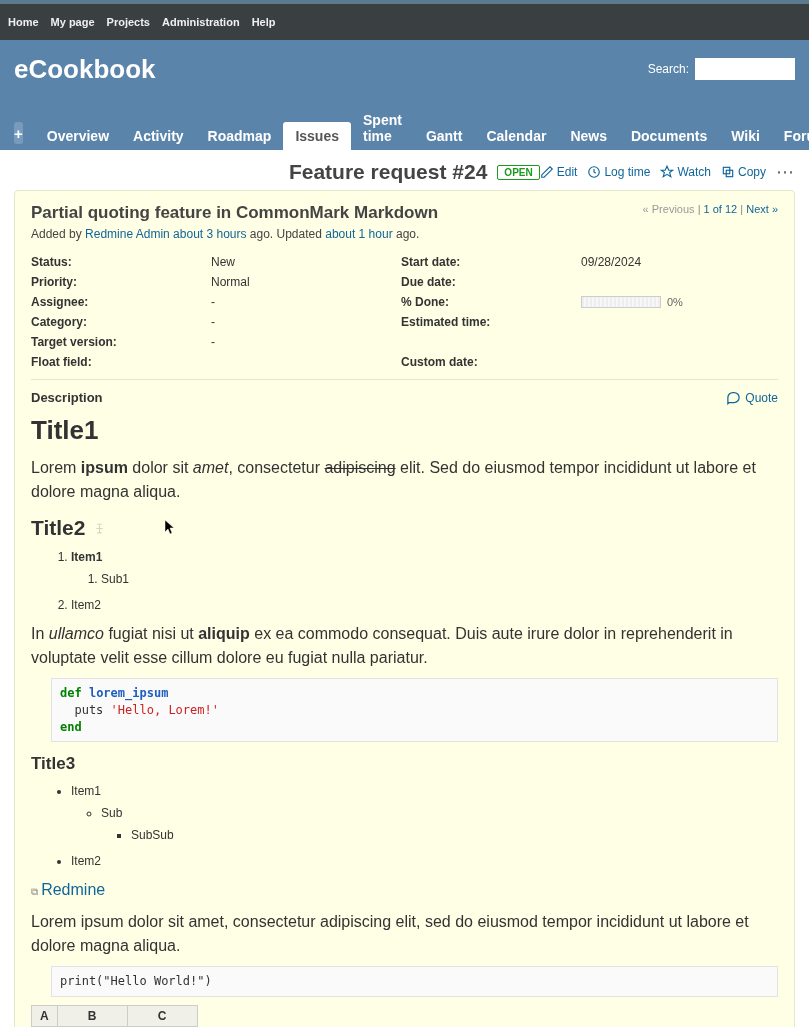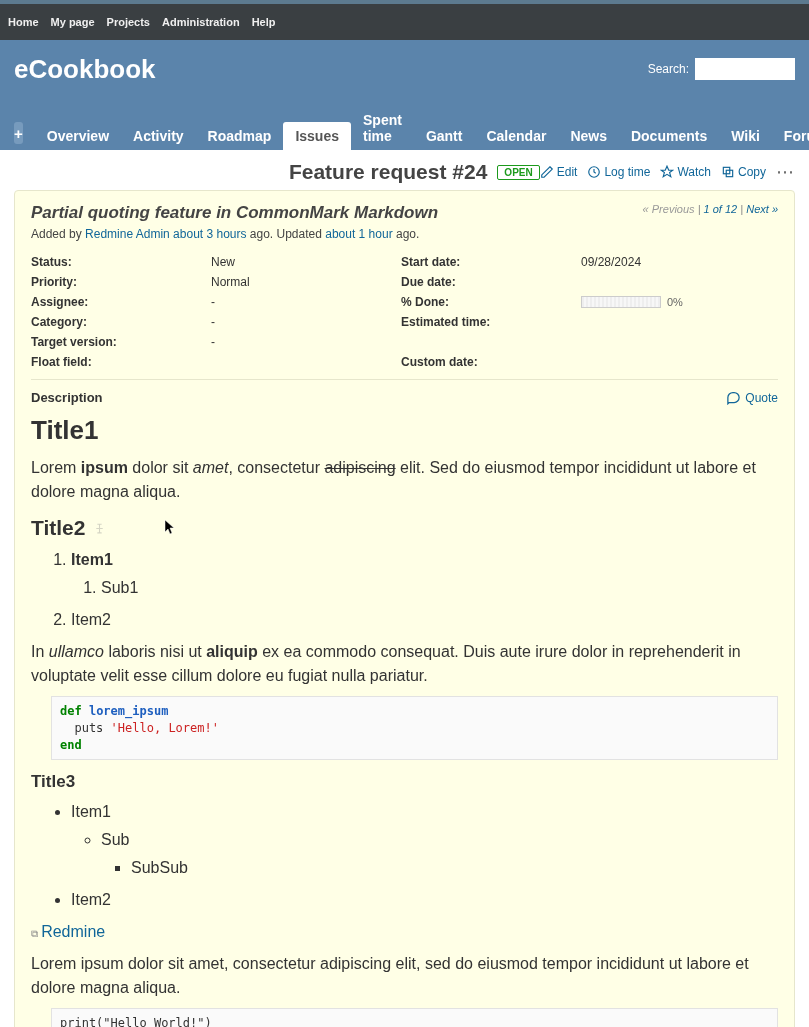--- a/index.html
+++ b/index.html
@@ -24,21 +24,21 @@
   .title-row { display: flex; justify-content: flex-end; align-items: center; margin-bottom: 6px; }
   .title-left { display: flex; align-items: center; gap: 10px; }
   h2.issue-title { font-size: 21px; font-family: "Trebuchet MS", sans-serif; color: #444; }
   .badge { border: 1px solid #1c9a1c; color: #1c9a1c; font-size: 10px; padding: 1px 6px; border-radius: 2px; font-weight: bold; }
   .actions { display: flex; gap: 10px; align-items: center; font-size: 12px; }
   .actions a { display: flex; align-items: center; gap: 3px; color: #169; }
   .actions svg { width: 14px; height: 14px; }
   .more-dots { font-size: 18px; letter-spacing: 1px; color: #666; cursor:pointer; }
 
   .issue-box { background: #ffffe6; border: 1px solid #e6e6cc; border-radius: 4px; padding: 12px 16px; }
-  .subject-row { display:flex; justify-content: space-between; align-items: flex-start; margin-bottom: 4px; font-style: italic; }
+  .subject-row { display:flex; justify-content: space-between; align-items: flex-start; margin-bottom: 4px; }
   h3.subject { font-size: 17px; font-family: "Trebuchet MS", sans-serif; color: #444; }
   .pager { font-size: 11px; color: #888; }
   .pager .disabled { color: #999; }
   .author { font-size: 12px; color: #444; margin-bottom: 14px; }
 
   .attrs { display: grid; grid-template-columns: 180px 190px 180px auto; row-gap: 6px; font-size: 12px; margin-bottom: 10px; }
   .attrs .lab { font-weight: bold; }
   .progress-wrap { display:flex; align-items:center; gap:6px; }
   .progress { width: 80px; height: 12px; background: repeating-linear-gradient(90deg,#eee,#eee 2px,#f7f7f7 2px,#f7f7f7 4px); border:1px solid #ccc; }
   .pct { font-size: 11px; color: #666; }
@@ -47,21 +47,21 @@
 
   .desc-head { display:flex; justify-content: space-between; align-items:center; margin-bottom: 8px; }
   .desc-head .lab { font-weight: bold; font-size: 13px; }
   .quote-link { display:flex; align-items:center; gap:4px; color:#169; }
   .quote-link svg { width:15px; height:15px; stroke:#169; }
 
   .wiki h1 { font-size: 26px; font-weight:bold; font-family: "Trebuchet MS", sans-serif; color:#333; margin: 10px 0; }
   .wiki h2 { font-size: 21px; font-weight:bold; font-family: "Trebuchet MS", sans-serif; color:#333; margin: 12px 0 8px 0; display:flex; align-items:center; gap:8px; }
   .wiki h3 { font-size: 17px; font-weight:bold; font-family: "Trebuchet MS", sans-serif; color:#333; margin: 12px 0 8px 0; }
   .wiki p { margin: 8px 0; line-height: 1.5; font-size: 16px; }
-  .wiki ol, .wiki ul { margin: 4px 0 8px 40px; font-size: 16px; line-height: 1.5; }
+  .wiki ol, .wiki ul { margin: 4px 0 8px 40px; font-size: 12px; line-height: 1.5; }
   .wiki ol ol, .wiki ul ul { margin-left: 30px; }
   .wiki s { text-decoration: line-through; }
   .wiki em { font-style: italic; }
   .wiki strong { font-weight: bold; }
   .anchor-icon { width:13px; height:13px; opacity:0.35; }
   .cursor-icon { font-size: 14px; margin-left: 50px; color:#222; }
 
   pre.code { background: #fafafa; border:1px solid #e2e2e2; padding: 6px 8px; margin: 8px 0 8px 20px; font-family: Consolas, monospace; font-size: 12px; line-height: 1.4; white-space: pre; overflow:auto; }
   .kw { color: #008200; font-weight: bold; }
   .fn { color: #1e5fbf; font-weight: bold; }
@@ -228,21 +228,21 @@
       <ol>
         <li><strong>Item1</strong>
           <ol>
               <li>Sub1</li>
             </ol>
         </li>
         <li>Item2</li>
       </ol>
 
       <p>
-        <span>In </span><em>ullamco</em><span> laboris nisi ut </span><strong>aliquip</strong><span> ex ea commodo consequat. Duis aute irure dolor in reprehenderit in voluptate velit esse cillum dolore eu fugiat nulla pariatur.</span>
+        <span>In </span><em>ullamco</em><span> fugiat nisi ut </span><strong>aliquip</strong><span> ex ea commodo consequat. Duis aute irure dolor in reprehenderit in voluptate velit esse cillum dolore eu fugiat nulla pariatur.</span>
       </p>
 
       <pre class="code"><span class="kw">def</span><span class="fn"> lorem_ipsum</span><span>
   puts </span><span class="str">'Hello, Lorem!'</span><span>
 </span><span class="kw">end</span></pre>
 
       <h3>Title3</h3>
       <ul>
         <li><span>Item1</span>
           <ul style="list-style-type:circle;">

